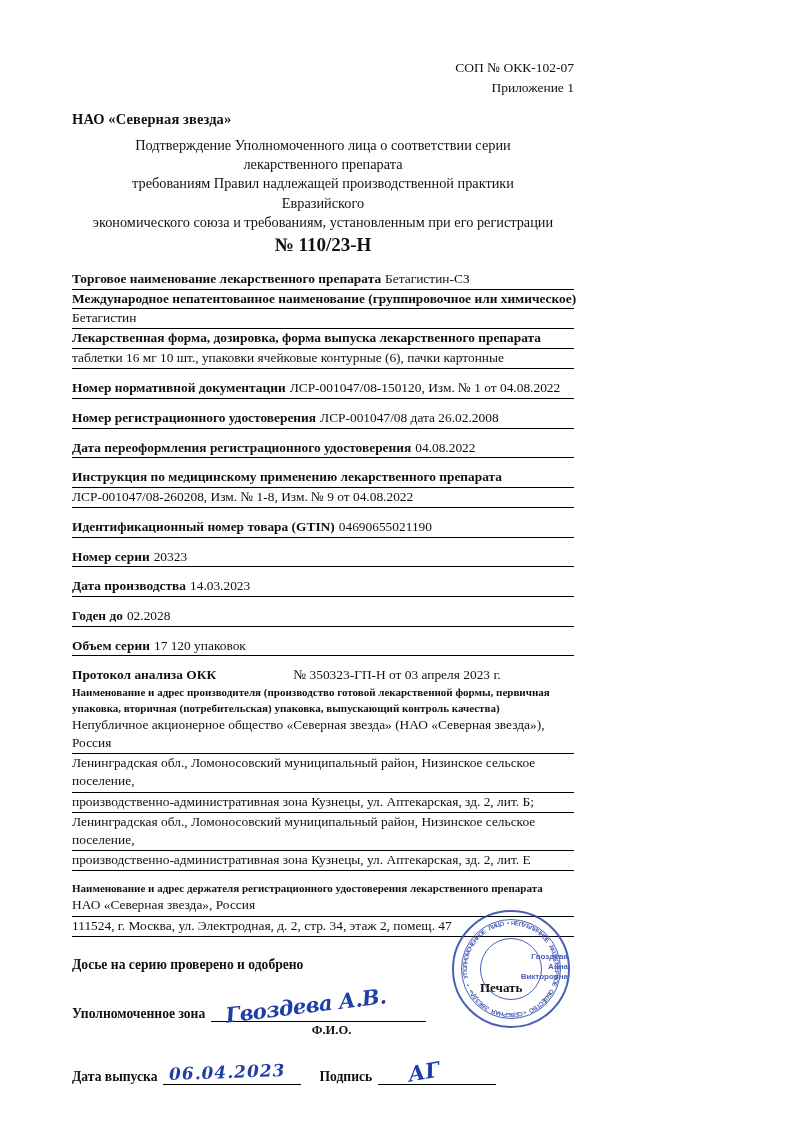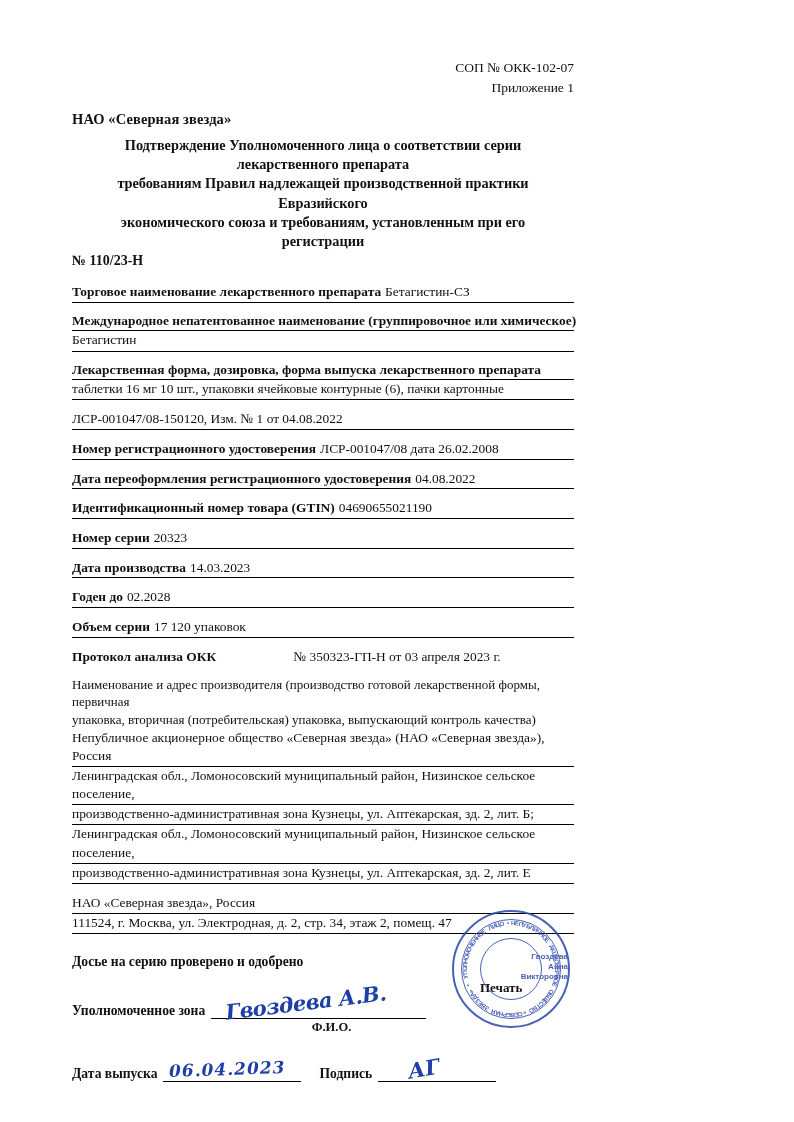--- a/index.html
+++ b/index.html
@@ -30,35 +30,35 @@
   }
   .org-title {
     text-align: left;
     font-weight: bold;
     font-size: 14.5px;
     margin: 4px 0 8px 0;
     letter-spacing: 0.1px;
   }
   .doc-title {
     text-align: center;
-    font-weight: bold;
+    font-weight: normal;
     font-size: 14.3px;
     line-height: 1.34;
     margin: 0 auto 2px auto;
     width: 92%;
   }
   .doc-number {
-    font-weight: bold;
-    font-size: 14px;
+    text-align: center;
+    font-weight: bold;
+    font-size: 19px;
     margin: 1px 0 14px 0;
   }
 
   
   .field {
-    margin-bottom: 9px;
     font-size: 13.4px;
     line-height: 1.32;
   }
   .row {
     display: flex;
     align-items: baseline;
     border-bottom: 1px solid #000;
     padding-bottom: 1px;
   }
   .row.no-line {
@@ -81,22 +81,22 @@
     font-size: 13.4px;
     line-height: 1.35;
   }
   .plainline {
     border-bottom: 1px solid #000;
     padding-bottom: 1px;
     font-size: 13.4px;
     line-height: 1.35;
   }
   .titleblock {
-    font-weight: normal;
-    font-size: 13px;
+    font-weight: bold;
+    font-size: 11px;
     line-height: 1.32;
     margin-bottom: 1px;
   }
   .gap-s { margin-top: 10px; }
 
   .approved {
     font-weight: bold;
     font-size: 13.6px;
     margin: 20px 0 26px 0;
   }
@@ -277,38 +277,46 @@
   <div class="field">
     <div class="row">
       <span class="lbl">Лекарственная форма, дозировка, форма выпуска лекарственного препарата</span>
       <span class="val"></span>
     </div>
     <div class="subline">таблетки 16 мг 10 шт., упаковки ячейковые контурные (6), пачки картонные</div>
   </div>
 
   <div class="field gap-s">
     <div class="row">
+      <span class="lbl">Номер нормативной документации</span>
       <span class="val">ЛСР-001047/08-150120, Изм. № 1 от 04.08.2022</span>
     </div>
   </div>
 
   <div class="field gap-s">
     <div class="row">
       <span class="lbl">Номер регистрационного удостоверения</span>
       <span class="val">ЛСР-001047/08 дата 26.02.2008</span>
     </div>
   </div>
 
   <div class="field gap-s">
     <div class="row">
       <span class="lbl">Дата переоформления регистрационного удостоверения</span>
       <span class="val">04.08.2022</span>
     </div>
   </div>
 
+  <div class="field gap-s">
+    <div class="row">
+      <span class="lbl">Инструкция по медицинскому применению лекарственного препарата</span>
+      <span class="val"></span>
+    </div>
+    <div class="subline">ЛСР-001047/08-260208, Изм. № 1-8, Изм. № 9 от 04.08.2022</div>
+  </div>
 
 
   <div class="field gap-s">
     <div class="row">
       <span class="lbl">Идентификационный номер товара (GTIN)</span>
       <span class="val">04690655021190</span>
     </div>
   </div>
 
   <div class="field gap-s">
@@ -350,20 +358,21 @@
     <div class="titleblock">Наименование и адрес производителя (производство готовой лекарственной формы, первичная</div>
     <div class="titleblock">упаковка, вторичная (потребительская) упаковка, выпускающий контроль качества)</div>
     <div class="plainline">Непубличное акционерное общество «Северная звезда» (НАО «Северная звезда»), Россия</div>
     <div class="plainline">Ленинградская обл., Ломоносовский муниципальный район, Низинское сельское поселение,</div>
     <div class="plainline">производственно-административная зона Кузнецы, ул. Аптекарская, зд. 2, лит. Б;</div>
     <div class="plainline">Ленинградская обл., Ломоносовский муниципальный район, Низинское сельское поселение,</div>
     <div class="plainline">производственно-административная зона Кузнецы, ул. Аптекарская, зд. 2, лит. Е</div>
   </div>
 
   <div class="field gap-s">
+    <div class="titleblock">Наименование и адрес держателя регистрационного удостоверения лекарственного препарата</div>
     <div class="plainline">НАО «Северная звезда», Россия</div>
     <div class="plainline">111524, г. Москва, ул. Электродная, д. 2, стр. 34, этаж 2, помещ. 47</div>
   </div>
 
   <div class="approved">Досье на серию проверено и одобрено</div>
 
   <div class="sign-row">
     <span class="sign-label">Уполномоченное зона</span>
     <span class="sign-line">
       <span class="ink ink-sign">Гвоздева А.В.</span>

